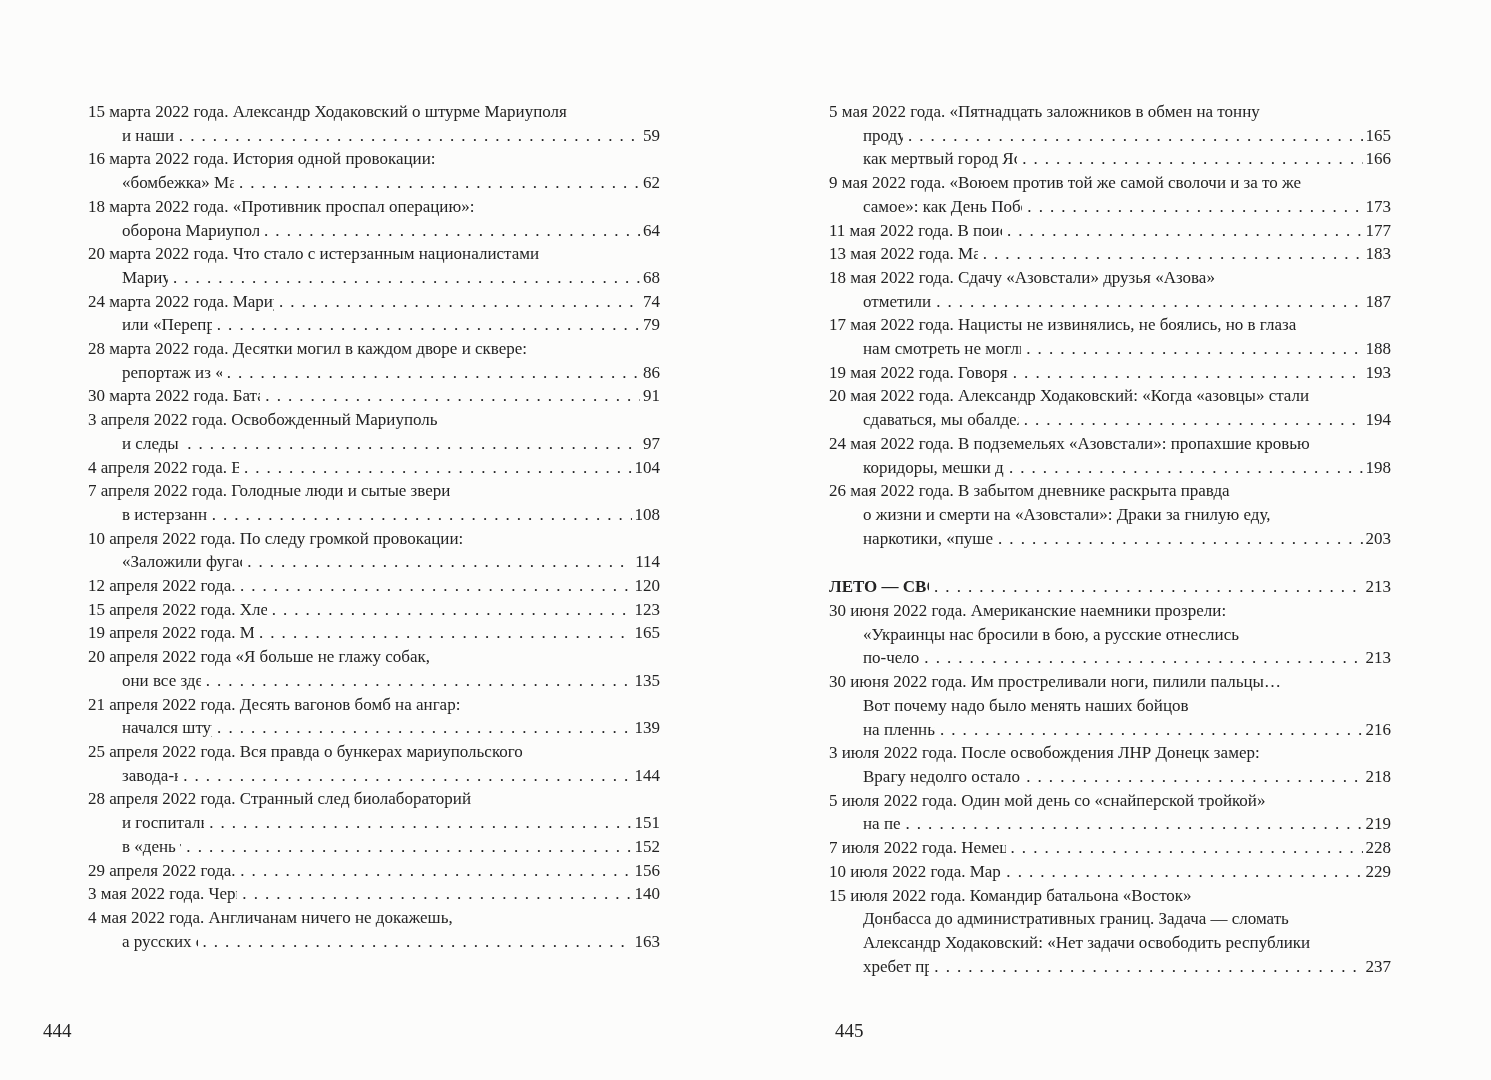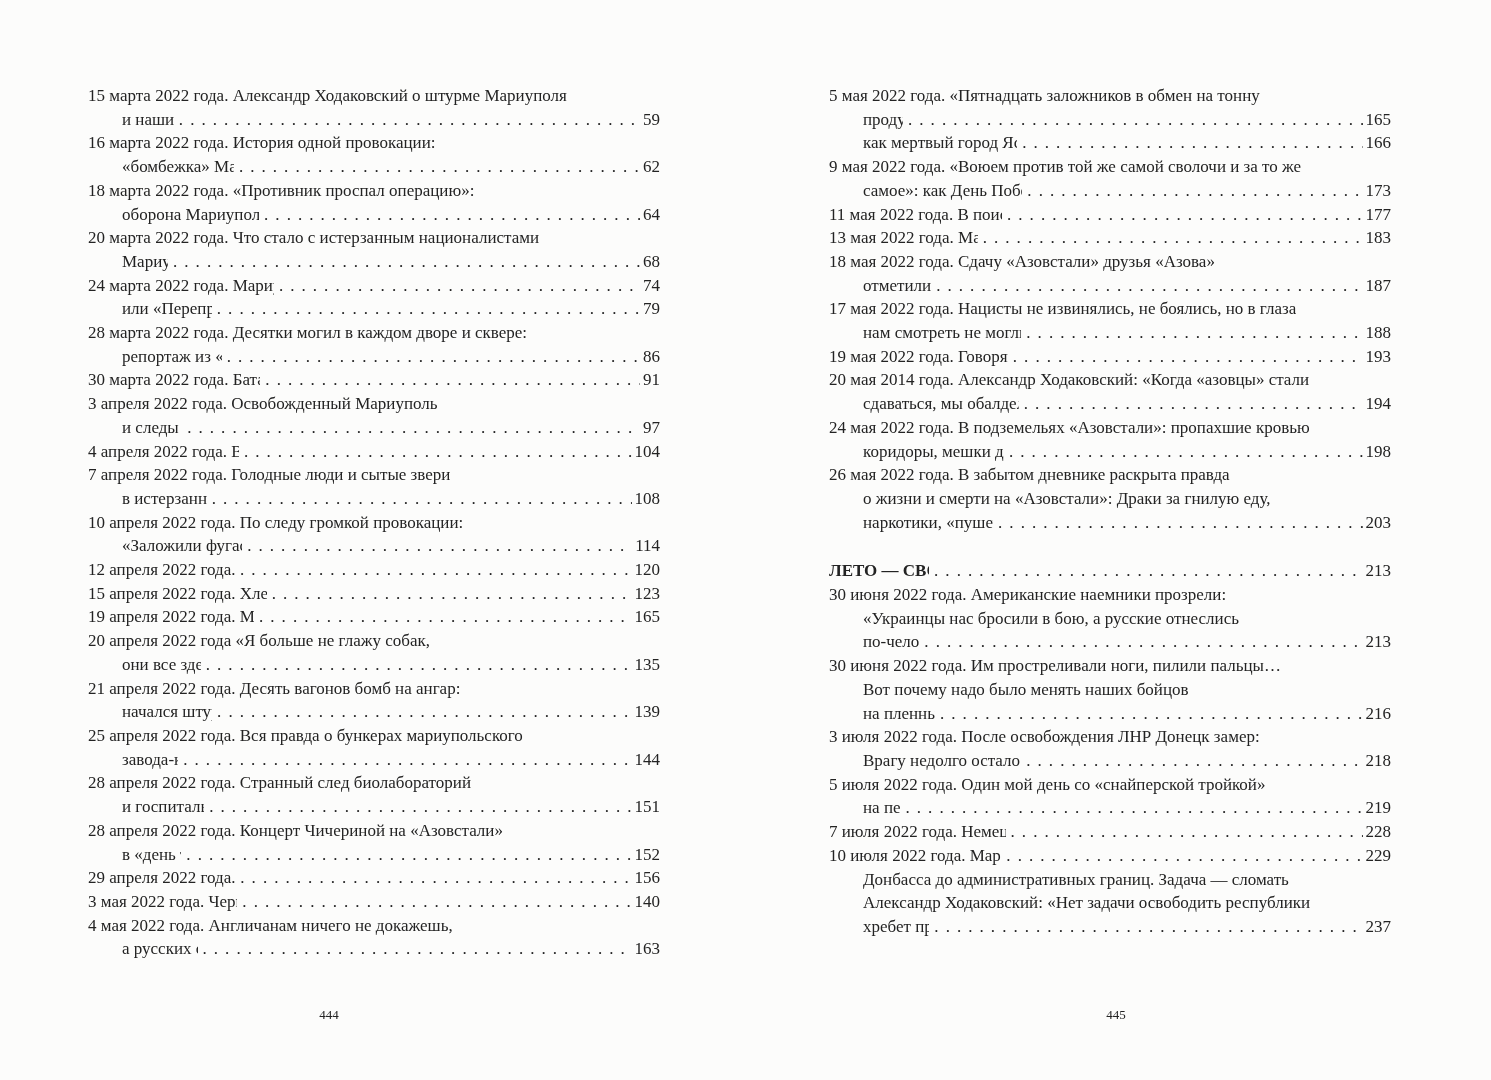--- a/index.html
+++ b/index.html
@@ -11,21 +11,21 @@
     position: relative;
     width: 1491px;
     height: 1080px;
     background: #fcfcfb;
     font-family: "Liberation Serif", "DejaVu Serif", serif;
     color: #232323;
     overflow: hidden;
   }
   .page-col {
     position: absolute;
-    top: 84px;
+    top: 100px;
     font-size: 17px;
     line-height: 23.7px;
   }
   .col-left  { left: 88px;  width: 572px; }
   .col-right { left: 829px; width: 562px; }
 
   .toc-line {
     display: flex;
     align-items: baseline;
     white-space: nowrap;
@@ -51,22 +51,22 @@
     letter-spacing: 1.4px;
   }
 
   .page-ref { flex: 0 0 auto; }
 
   .folio {
     position: absolute;
     top: 919px;
     left: 0;
     width: 100%;
-    text-align: center;
-    font-size: 13px;
+    text-align: left;
+    font-size: 19px;
     line-height: 23.7px;
   }
   .col-left .folio { transform: translateX(-45px); }
   .col-right .folio { transform: translateX(6px); }
 </style>
 </head>
 <body>
 
 <div class="scan">
 
@@ -196,23 +196,20 @@
           <span class="page-ref">144</span>
         </div>
         <div class="toc-line">
           <span class="toc-text">28 апреля 2022 года. Странный след биолабораторий</span>
         </div>
         <div class="toc-line indent">
           <span class="toc-text">и госпиталь отчаявшихся</span>
           <span class="leader"></span>
           <span class="page-ref">151</span>
         </div>
-        <div class="toc-line">
-          <span class="toc-text">28 апреля 2022 года. Концерт Чичериной на «Азовстали»</span>
-        </div>
         <div class="toc-line indent">
           <span class="toc-text">в «день тишины»</span>
           <span class="leader"></span>
           <span class="page-ref">152</span>
         </div>
         <div class="toc-line">
           <span class="toc-text">29 апреля 2022 года. «Достало в подвале сидеть»</span>
           <span class="leader"></span>
           <span class="page-ref">156</span>
         </div>
@@ -281,21 +278,21 @@
           <span class="toc-text">нам смотреть не могли. Враг на «Азовстали» начал сдаваться</span>
           <span class="leader"></span>
           <span class="page-ref">188</span>
         </div>
         <div class="toc-line">
           <span class="toc-text">19 мая 2022 года. Говорящая голова «Азова» Калина сдался в плен</span>
           <span class="leader"></span>
           <span class="page-ref">193</span>
         </div>
         <div class="toc-line">
-          <span class="toc-text">20 мая 2014 года. Александр Ходаковский: «Когда «азовцы» стали</span>
+          <span class="toc-text">20 мая 2022 года. Александр Ходаковский: «Когда «азовцы» стали</span>
         </div>
         <div class="toc-line indent">
           <span class="toc-text">сдаваться, мы обалдели.Оказалось — их больше, чем нас!».</span>
           <span class="leader"></span>
           <span class="page-ref">194</span>
         </div>
         <div class="toc-line">
           <span class="toc-text">24 мая 2022 года. В подземельях «Азовстали»: пропахшие кровью</span>
         </div>
         <div class="toc-line indent">
@@ -359,20 +356,23 @@
         </div>
         <div class="toc-line">
           <span class="toc-text">7 июля 2022 года. Немецкие пушки снова убивают русских детей</span>
           <span class="leader"></span>
           <span class="page-ref">228</span>
         </div>
         <div class="toc-line">
           <span class="toc-text">10 июля 2022 года. Мариуполь освобожденный моими глазами</span>
           <span class="leader"></span>
           <span class="page-ref">229</span>
+        </div>
+        <div class="toc-line">
+          <span class="toc-text">15 июля 2022 года. Командир батальона «Восток»</span>
         </div>
         <div class="toc-line indent">
           <span class="toc-text">Донбасса до административных границ. Задача — сломать</span>
         </div>
         <div class="toc-line indent">
           <span class="toc-text">Александр Ходаковский: «Нет задачи освободить республики</span>
         </div>
         <div class="toc-line indent">
           <span class="toc-text">хребет противнику»</span>
           <span class="leader"></span>

